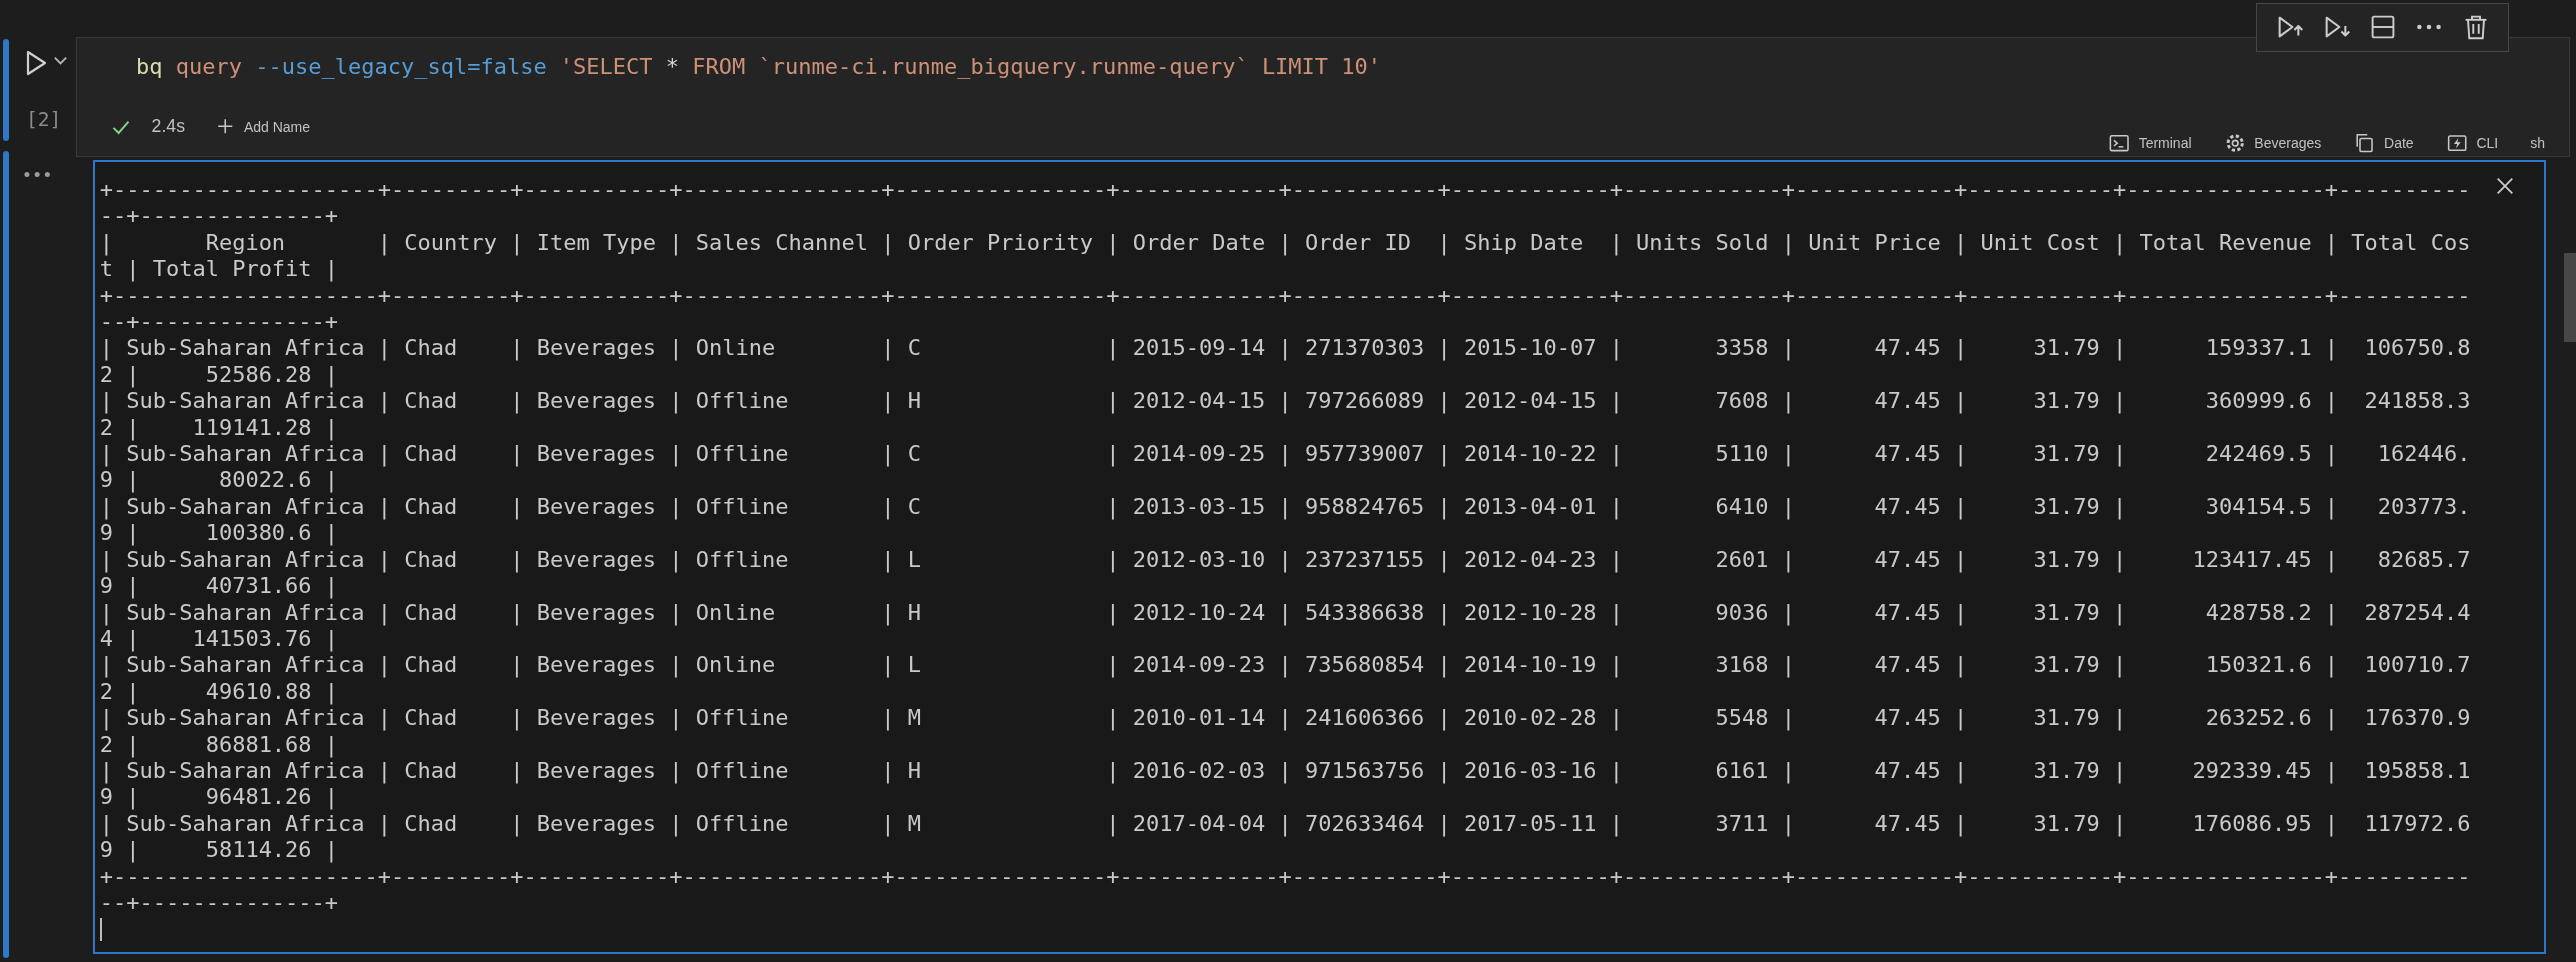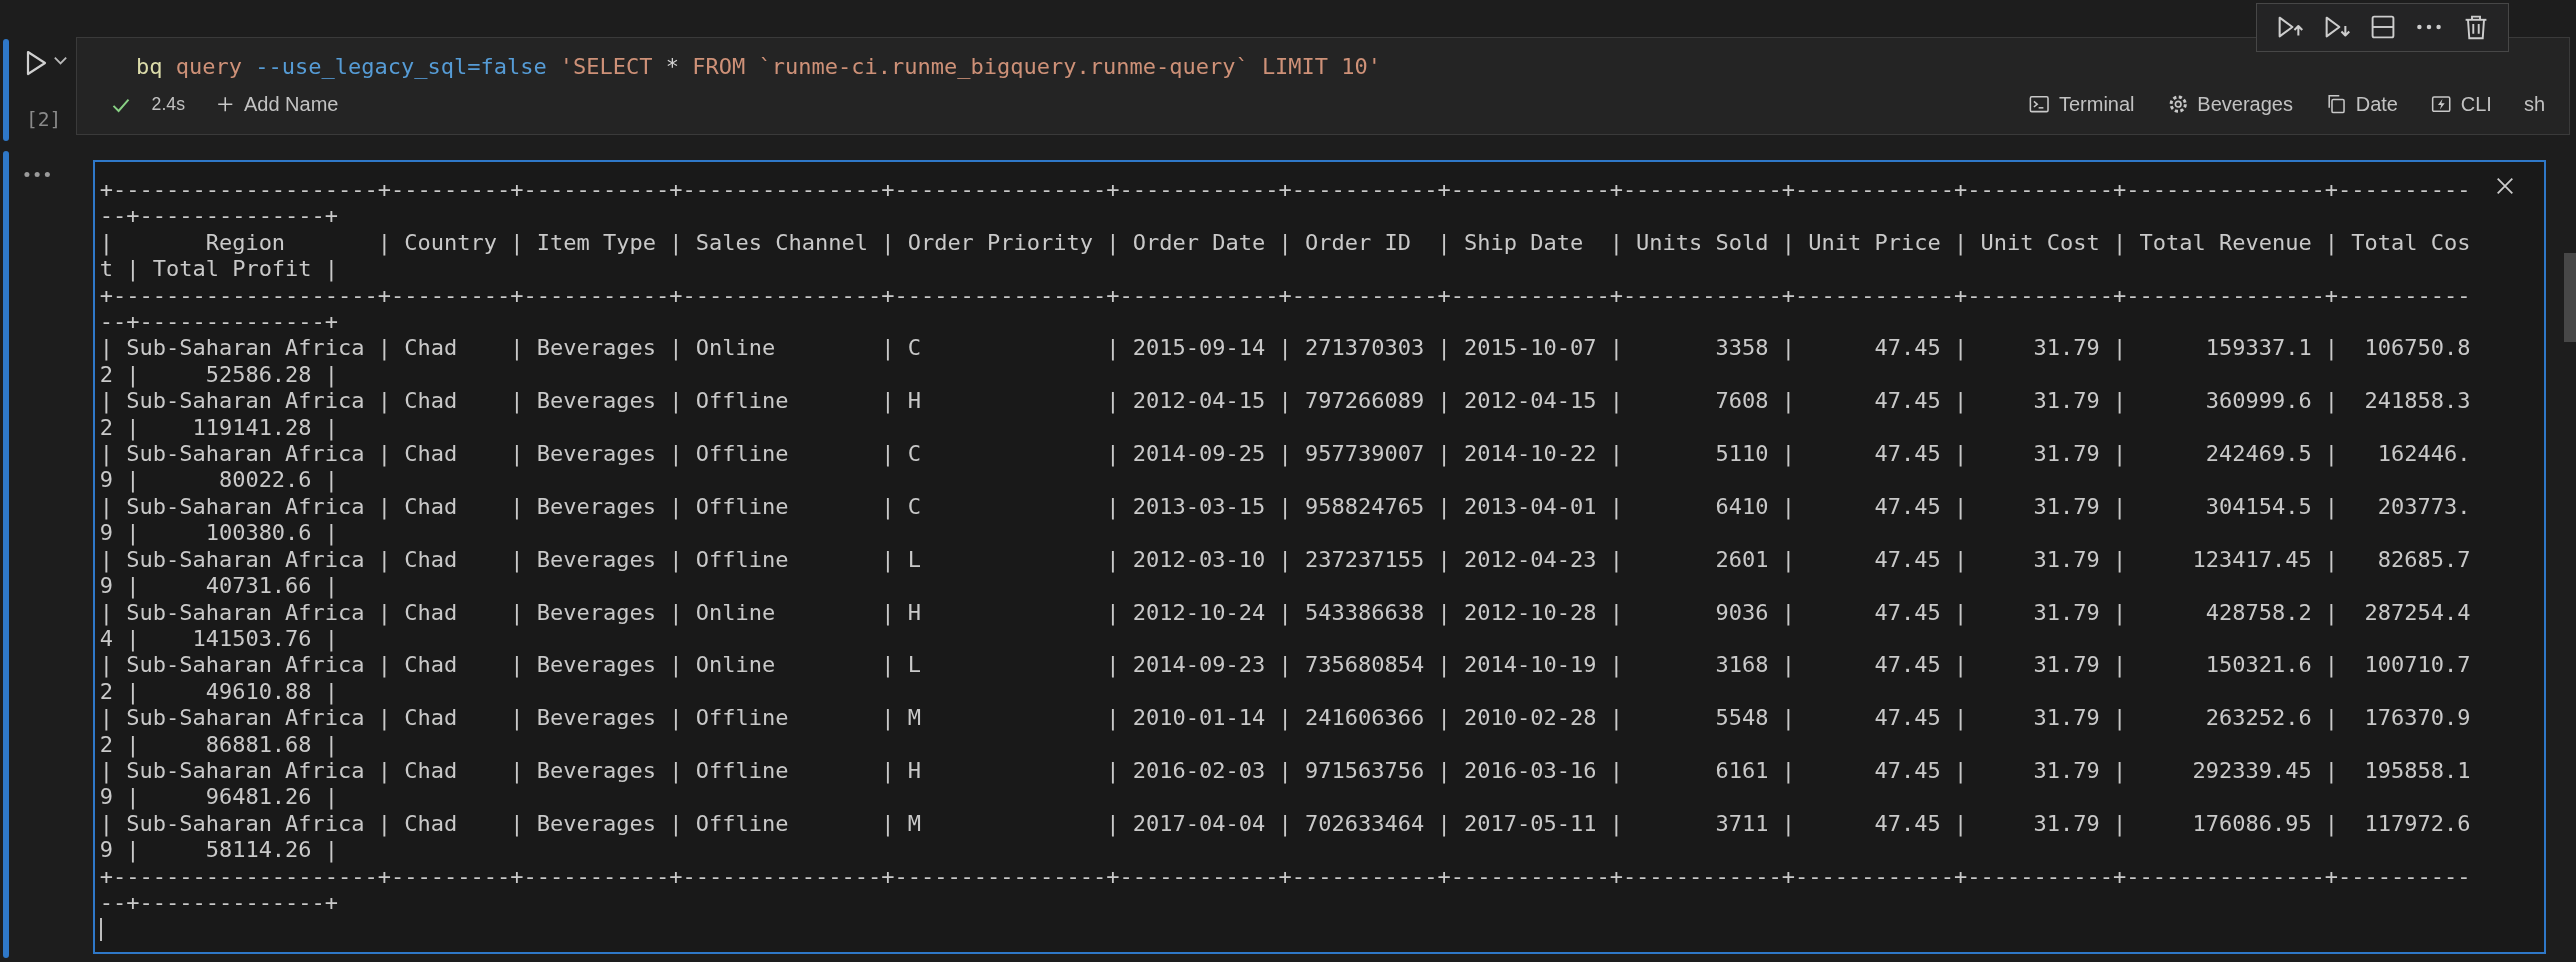--- a/index.html
+++ b/index.html
@@ -8,27 +8,27 @@
     font-family:"Liberation Sans",sans-serif;position:relative;
   }
   .focus-bar{position:absolute;left:2.8px;width:6.5px;border-radius:3.7px;background:#2f78c8;}
   .bar1{top:39px;height:102px;}
   .bar2{top:151px;height:807px;}
 
   .run-btn{position:absolute;left:18.6px;top:47px;width:32px;height:32px;background:none;border:none;padding:0;color:#d0d0d0;cursor:pointer;}
   .run-chevron{position:absolute;left:52px;top:54px;width:17px;height:13px;color:#b8b8b8;}
   .exec-count{position:absolute;left:26px;top:108px;font-family:"DejaVu Sans Mono",monospace;font-size:19.6px;color:#8a8a8a;}
 
-  .cell-box{position:absolute;left:76px;top:37px;width:2494px;height:98px;box-sizing:border-box;
+  .cell-box{position:absolute;left:76px;top:37px;width:2494px;height:120px;box-sizing:border-box;
     background:#242424;border:0.9px solid #3a3a3a;}
   .code-line{position:absolute;left:59px;top:13px;font-family:"DejaVu Sans Mono",monospace;font-size:22px;line-height:32px;white-space:pre;}
   .status-row{position:absolute;left:32px;right:24px;bottom:6.5px;height:35px;display:flex;align-items:flex-start;color:#c2c2c2;font-size:17.7px;}
   .status-left{display:flex;align-items:center;gap:13px;}
-  .status-right{margin-left:auto;display:flex;align-items:center;gap:32px;}
-  .status-item{display:flex;align-items:center;gap:8.4px;background:none;border:none;color:#c2c2c2;font-size:20px;font-family:"Liberation Sans",sans-serif;padding:0;cursor:pointer;}
+  .status-right{margin-left:auto;display:flex;align-items:center;gap:32px;margin-top:17px;}
+  .status-item{display:flex;align-items:center;gap:8.4px;background:none;border:none;color:#c2c2c2;font-size:14px;font-family:"Liberation Sans",sans-serif;padding:0;cursor:pointer;}
   .duration{margin-left:5.6px;}
   .icon{display:inline-flex;align-items:center;justify-content:center;color:#c8c8c8;}
 
   .toolbar{position:absolute;left:2256px;top:2.8px;width:253px;height:49px;box-sizing:border-box;
     background:#242425;border:0.9px solid #474747;display:flex;align-items:center;justify-content:space-between;padding:0 15px;}
   .tb-btn{background:none;border:none;padding:0;width:34px;height:34px;color:#cdcdcd;cursor:pointer;display:flex;align-items:center;justify-content:center;}
 
   .terminal{position:absolute;left:93px;top:160px;width:2453px;height:794px;box-sizing:border-box;
     background:#191919;border:2.8px solid #2f78c8;}
   .terminal pre{margin:0;padding:15px 0 0 4.7px;font-family:"DejaVu Sans Mono",monospace;

